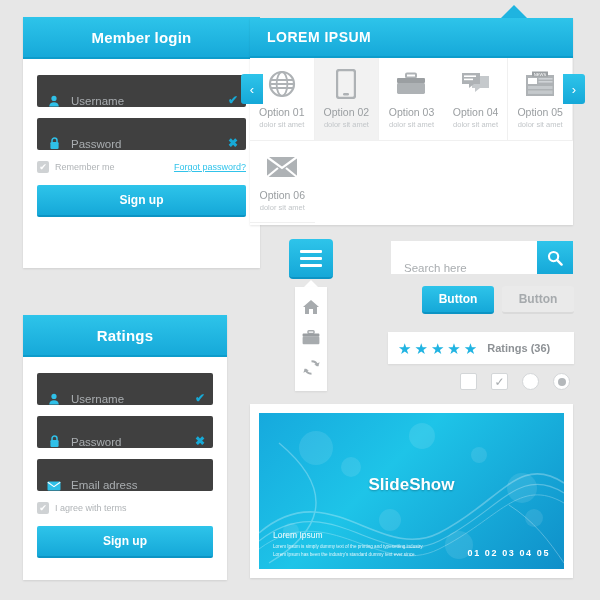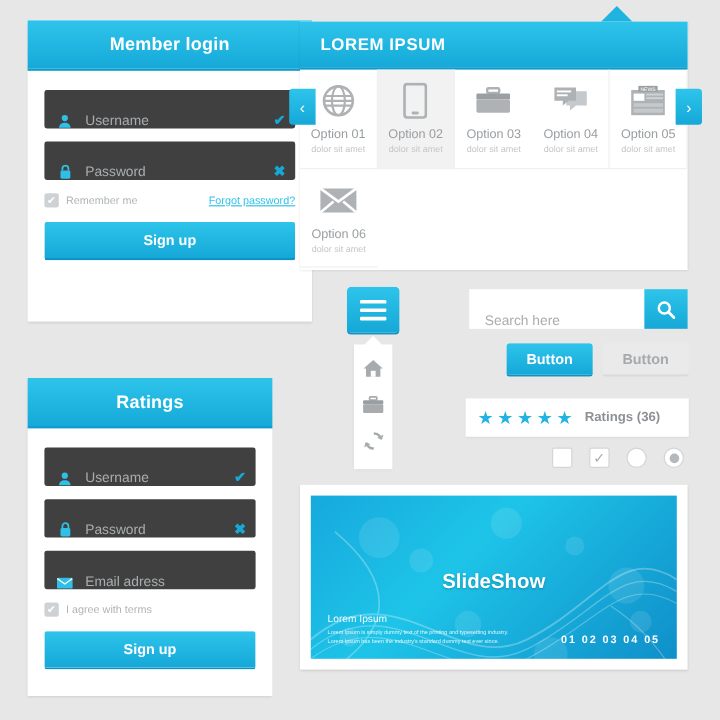--- a/index.html
+++ b/index.html
@@ -184,21 +184,21 @@
     color: #a8acaf; font-size: 12px; line-height: 1; cursor: pointer;
   }
   .tg-rad {
     width: 17px; height: 17px; background: #fff;
     border: 1px solid #d3d6d8; border-radius: 50%;
     display: flex; align-items: center; justify-content: center; cursor: pointer;
   }
   .tg-rad .dot { width: 8px; height: 8px; border-radius: 50%; background: #b4b8bb; }
 
   
-  #slideshow-card { left: 250px; top: 404px; width: 323px; height: 154px; background:#fff; }
+  #slideshow-card { left: 250px; top: 404px; width: 323px; height: 174px; background:#fff; }
   #slide {
     position: absolute; left: 9px; top: 9px; right: 9px; bottom: 9px;
     background: linear-gradient(135deg,#16a9dd 0%,#1ec4e8 40%,#0f8fc9 100%);
     overflow: hidden;
   }
   .bubble { position: absolute; border-radius: 50%; background: rgba(255,255,255,0.10); }
   .wave { position: absolute; opacity: .28; }
   #slide-title {
     position: absolute; left: 0; right: 0; top: 62px;
     text-align: center; color: #fff;

